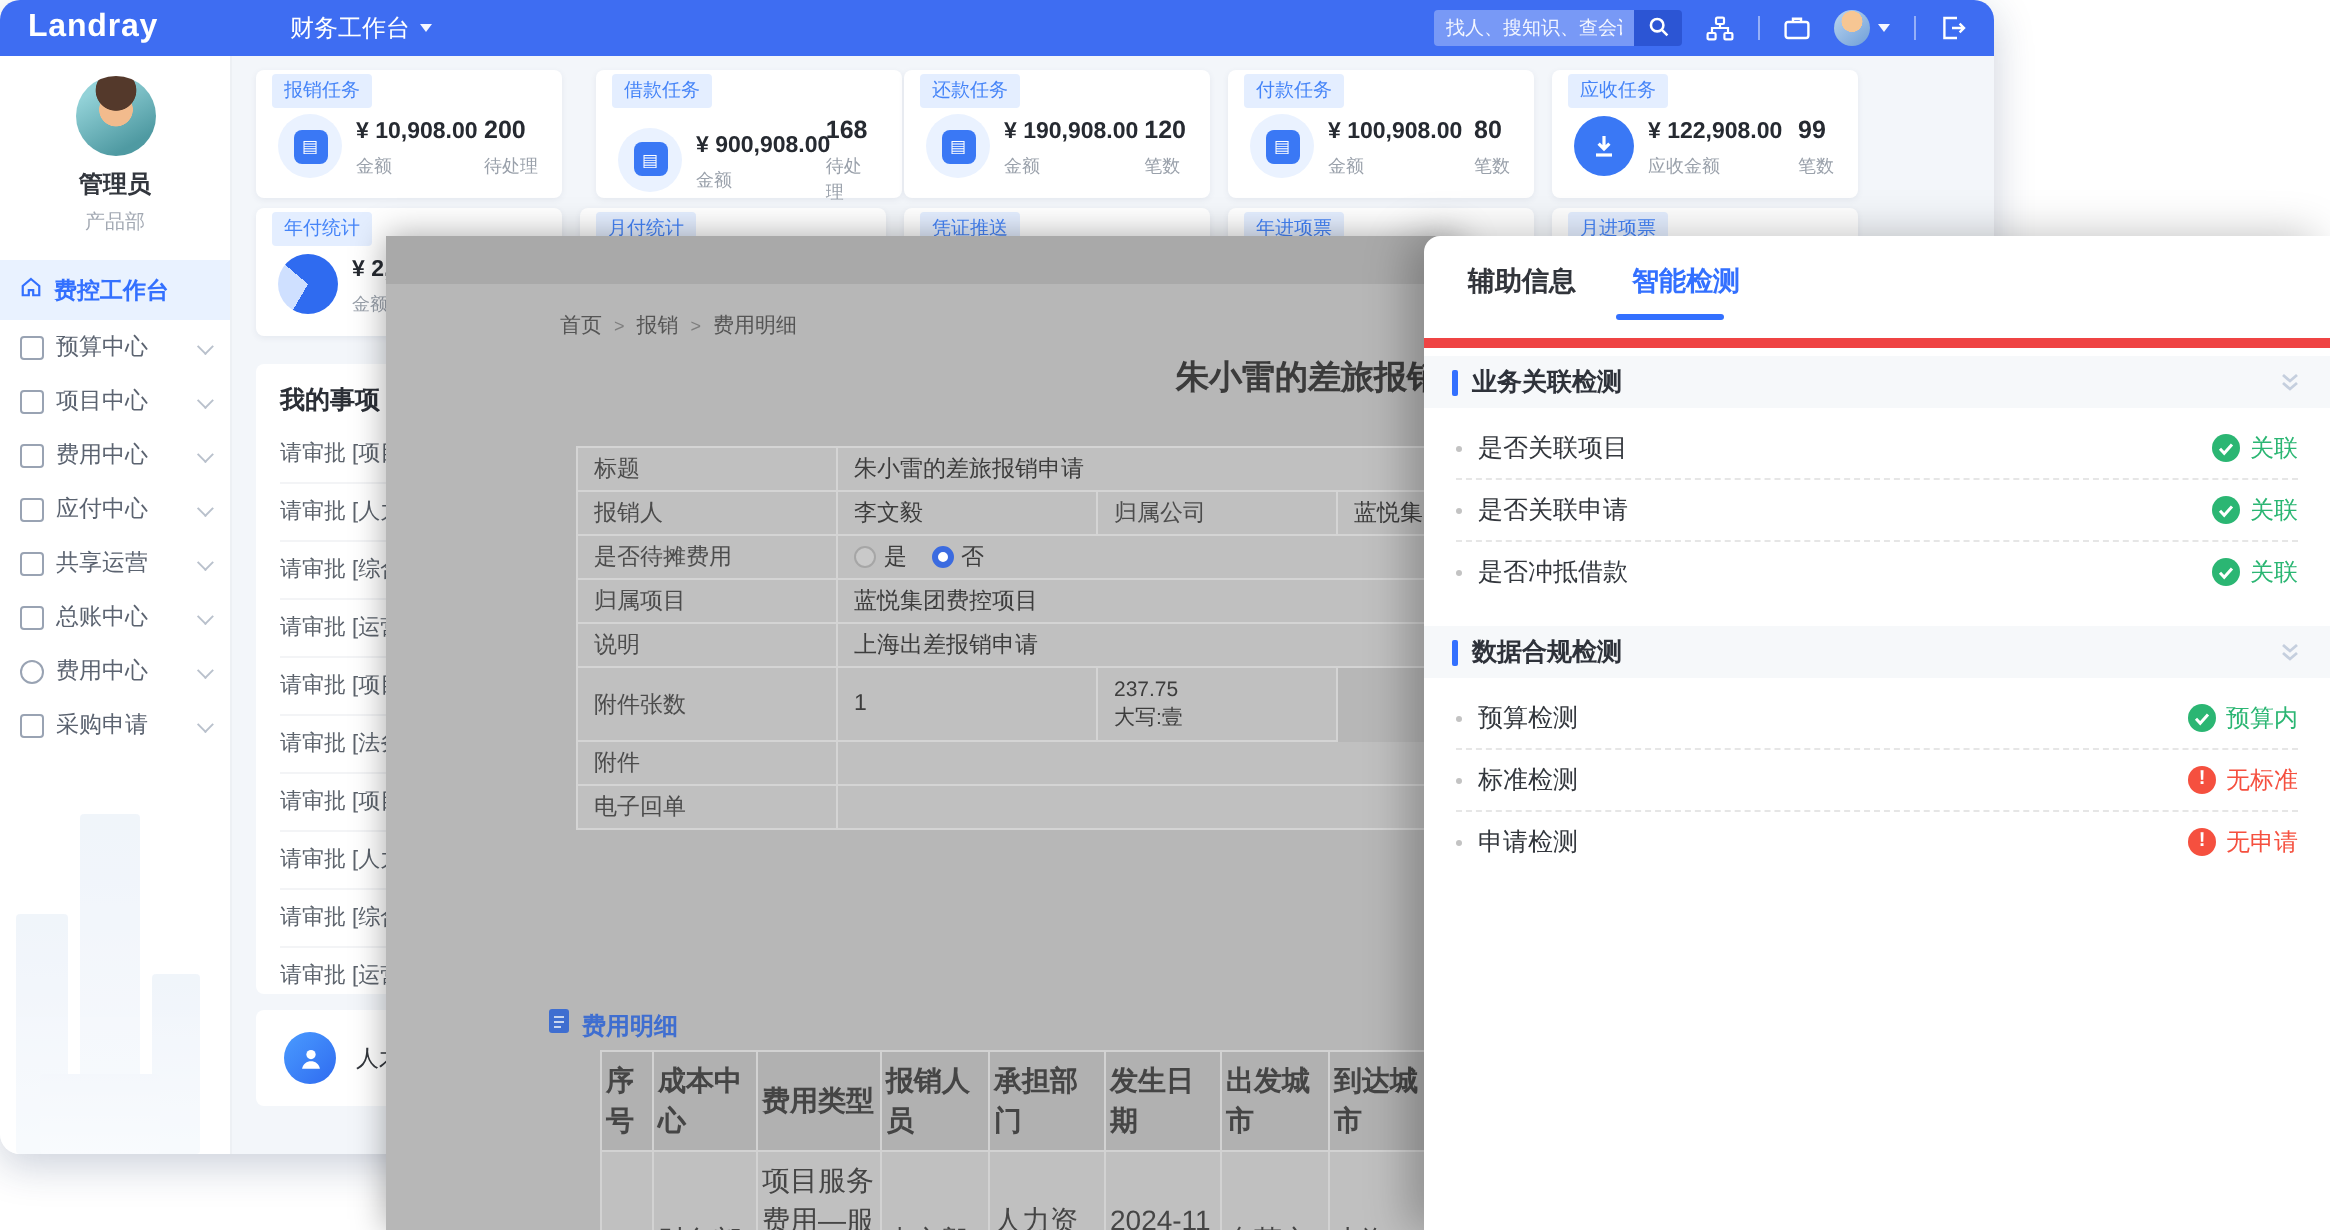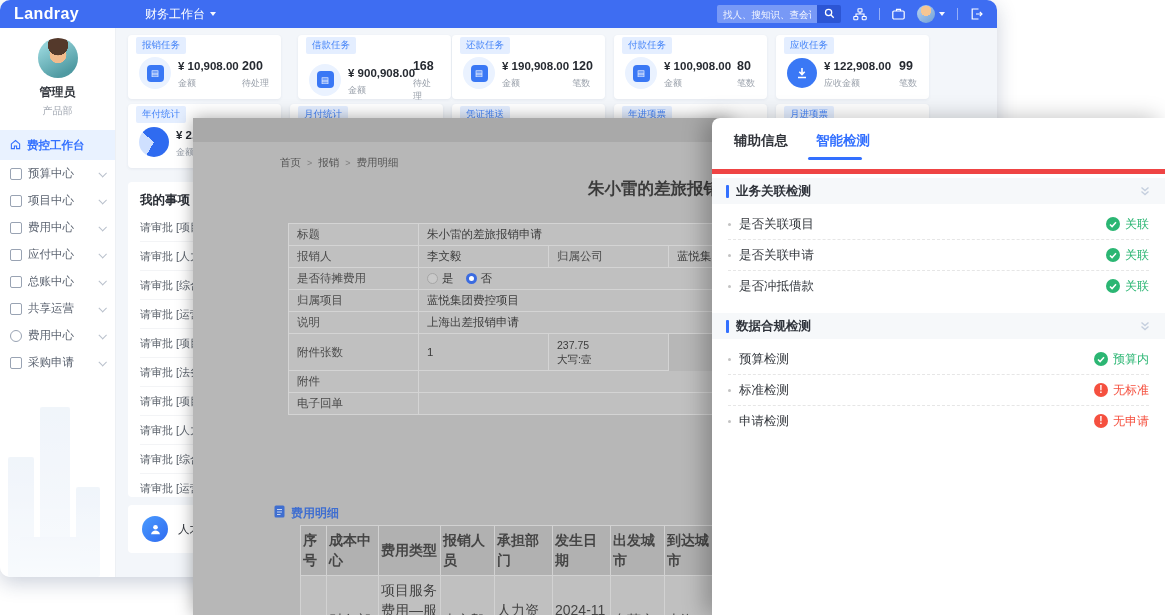--- a/index.html
+++ b/index.html
@@ -210,26 +210,26 @@
         <span>费用中心</span>
         <span class="chev"></span>
       </div>
       <div class="menu-item">
         <span class="mi"></span>
         <span>应付中心</span>
         <span class="chev"></span>
       </div>
       <div class="menu-item">
         <span class="mi"></span>
+        <span>共享运营</span>
+        <span class="chev"></span>
+      </div>
+      <div class="menu-item">
+        <span class="mi"></span>
         <span>总账中心</span>
-        <span class="chev"></span>
-      </div>
-      <div class="menu-item">
-        <span class="mi"></span>
-        <span>共享运营</span>
         <span class="chev"></span>
       </div>
       <div class="menu-item">
         <span class="mi" style="border-radius:50%"></span>
         <span>费用中心</span>
         <span class="chev"></span>
       </div>
       <div class="menu-item">
         <span class="mi"></span>
         <span>采购申请</span>

